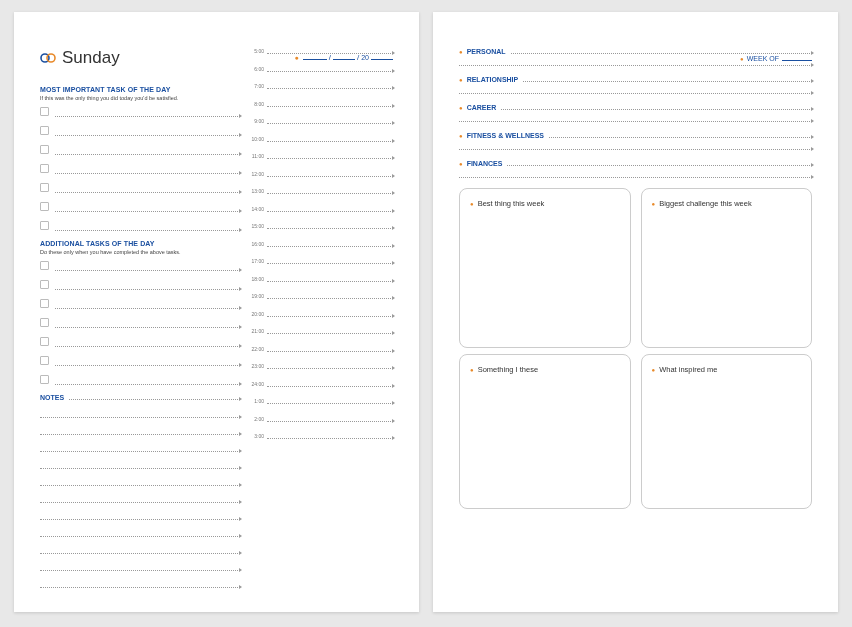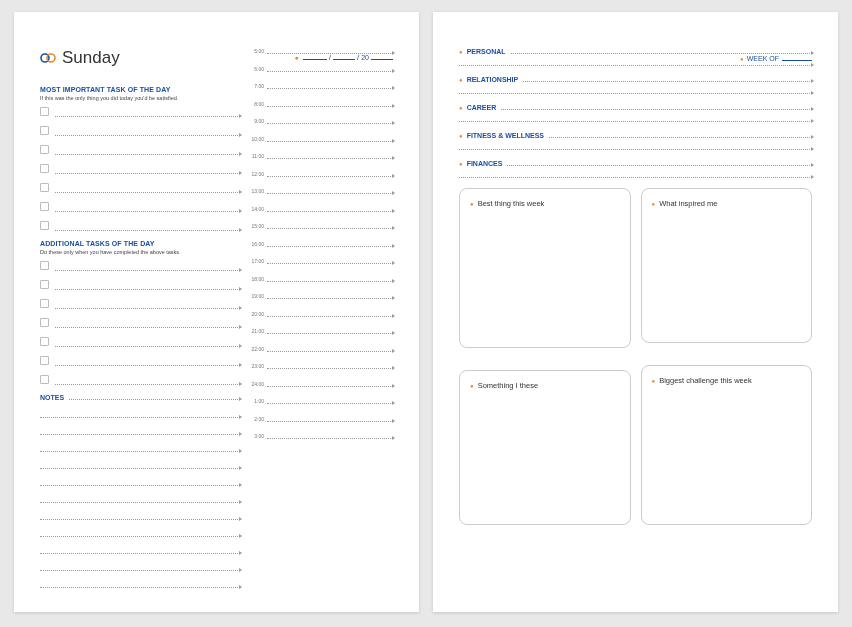--- a/index.html
+++ b/index.html
@@ -61,21 +61,21 @@
   .wk-of .bullet { color:#e88a2a; font-size:6px; margin-right:3px;}
   .wk-of .ln { display:inline-block; border-bottom:0.8px solid #1a4fa0; width:30px; height:7px; margin-left:3px;}
   .cat-row { display:flex; align-items:baseline; margin-bottom:10px;}
   .cat-row .bullet { color:#e88a2a; font-size:6px; margin-right:4px;}
   .cat-row .cat { font-size:7px; color:#1a4fa0; font-weight:600; margin-right:5px; white-space:nowrap;}
   .cat-row .ln { flex:1; border-bottom:0.5px dotted #999; height:1px; position:relative;}
   .cat-row .ln::after { content:""; position:absolute; right:-2px; bottom:-2px; border-top:2px solid transparent; border-bottom:2px solid transparent; border-left:3px solid #999;}
   .cat-extra { border-bottom:0.5px dotted #999; height:1px; margin:0 0 10px 0; position:relative;}
   .cat-extra::after { content:""; position:absolute; right:-2px; bottom:-2px; border-top:2px solid transparent; border-bottom:2px solid transparent; border-left:3px solid #999;}
   .boxes { display:flex; gap:10px; margin-top:10px;}
-  .boxcol { flex:1; display:flex; flex-direction:column; gap:22px;}
+  .boxcol { flex:1; display:flex; flex-direction:column; gap:6px;}
   .rbox { border:0.8px solid #ccc; border-radius:8px; padding:10px 10px; }
   .rbox.tall { height: 160px;}
   .rbox.med { height: 155px;}
   .rbox .bh { display:flex; align-items:center;}
   .rbox .bh .bullet { color:#e88a2a; font-size:6px; margin-right:4px;}
   .rbox .bh .bt { font-size:7.5px; color:#333;}
 </style>
 </head>
 <body>
 
@@ -329,27 +329,27 @@
           </div>
       </div>
       <div class="rbox med">
         <div class="bh">
             <span class="bullet">●</span>
             <span class="bt">Something I these</span>
           </div>
       </div>
     </div>
     <div class="boxcol">
+      <div class="rbox tall">
+        <div class="bh">
+            <span class="bullet">●</span>
+            <span class="bt">Biggest challenge this week</span>
+          </div>
+      </div>
       <div class="rbox med">
         <div class="bh">
             <span class="bullet">●</span>
             <span class="bt">What inspired me</span>
           </div>
       </div>
-      <div class="rbox tall">
-        <div class="bh">
-            <span class="bullet">●</span>
-            <span class="bt">Biggest challenge this week</span>
-          </div>
-      </div>
     </div>
   </div>
 </div>
 
 </body></html>

